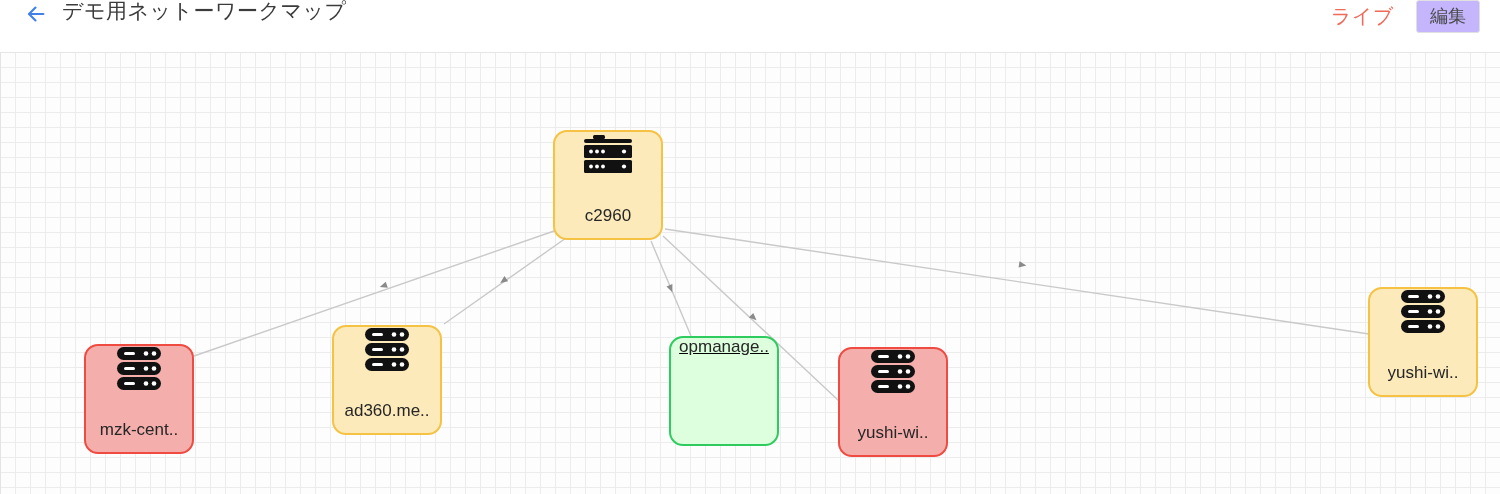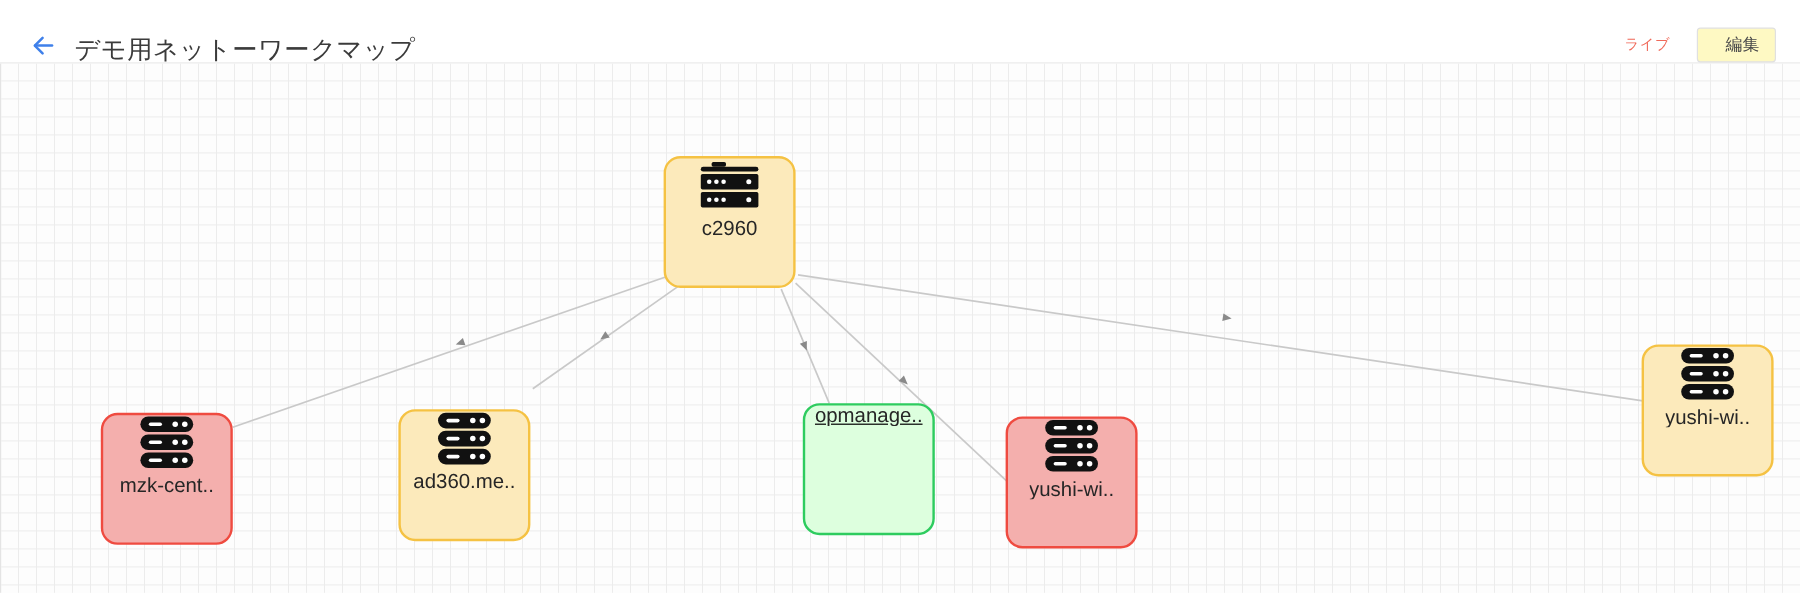--- a/index.html
+++ b/index.html
@@ -25,21 +25,21 @@
   .header {
     position: absolute;
     left: 0;
     top: 0;
     width: 1500px;
     height: 53px;
     background: #ffffff;
     border-bottom: 1px solid #e6e6e6;
     box-sizing: border-box;
     display: flex;
-    align-items: flex-end;
+    align-items: flex-start;
   }
 
   .back-btn {
     margin-left: 22px;
     width: 28px;
     height: 28px;
     display: flex;
     align-items: center;
     justify-content: center;
     cursor: pointer;
@@ -61,34 +61,34 @@
 
   .header-right {
     margin-left: auto;
     margin-right: 20px;
     display: flex;
     align-items: center;
     gap: 22px;
   }
 
   .live-label {
-    font-size: 12px;
+    font-size: 20px;
     color: #f06a5a;
     letter-spacing: 0.5px;
     white-space: nowrap;
     cursor: pointer;
   }
 
   .edit-btn {
-    font-size: 14px;
+    font-size: 18px;
     color: #4a4a4a;
-    background: #fef9c3;
+    background: #c4b5fd;
     border: 1px solid #e0e0e0;
     border-radius: 3px;
-    padding: 6px 13px 7px 23px;
+    padding: 6px 13px 7px 13px;
     line-height: 1;
     cursor: pointer;
     white-space: nowrap;
     font-family: "Liberation Sans", "DejaVu Sans", sans-serif;
   }
 
   
   .canvas {
     position: absolute;
     left: 0;
@@ -118,21 +118,21 @@
   
   .node {
     position: absolute;
     width: 110px;
     height: 110px;
     border-radius: 14px;
     box-sizing: border-box;
     display: flex;
     flex-direction: column;
     align-items: center;
-    justify-content: flex-start;
+    justify-content: space-between;
     cursor: pointer;
   }
 
   .node-icon {
     width: 56px;
     height: 46px;
     display: flex;
     align-items: center;
     justify-content: center;
     margin-bottom: 4px;
@@ -233,21 +233,21 @@
               <circle cx="33" cy="22.5" r="2.3" fill="#ffffff"></circle>
               <circle cx="41" cy="22.5" r="2.3" fill="#ffffff"></circle>
               <rect x="4" y="31" width="44" height="13" rx="6.5" ry="6.5" fill="#111111"></rect>
               <rect x="11" y="36" width="11" height="3" rx="1.5" fill="#ffffff"></rect>
               <circle cx="33" cy="37.5" r="2.3" fill="#ffffff"></circle>
               <circle cx="41" cy="37.5" r="2.3" fill="#ffffff"></circle>
             </svg>
           </div>
           <div class="node-label">mzk-cent..</div>
         </div>
-        <div class="node amber" style="left: 331px; top: 288px;">
+        <div class="node amber" style="left: 331px; top: 272px;">
           <div class="node-icon">
             <svg width="52" height="46" viewBox="0 0 52 46" aria-hidden="true">
               <rect x="4" y="1" width="44" height="13" rx="6.5" ry="6.5" fill="#111111"></rect>
               <rect x="11" y="6" width="11" height="3" rx="1.5" fill="#ffffff"></rect>
               <circle cx="33" cy="7.5" r="2.3" fill="#ffffff"></circle>
               <circle cx="41" cy="7.5" r="2.3" fill="#ffffff"></circle>
               <rect x="4" y="16" width="44" height="13" rx="6.5" ry="6.5" fill="#111111"></rect>
               <rect x="11" y="21" width="11" height="3" rx="1.5" fill="#ffffff"></rect>
               <circle cx="33" cy="22.5" r="2.3" fill="#ffffff"></circle>
               <circle cx="41" cy="22.5" r="2.3" fill="#ffffff"></circle>

